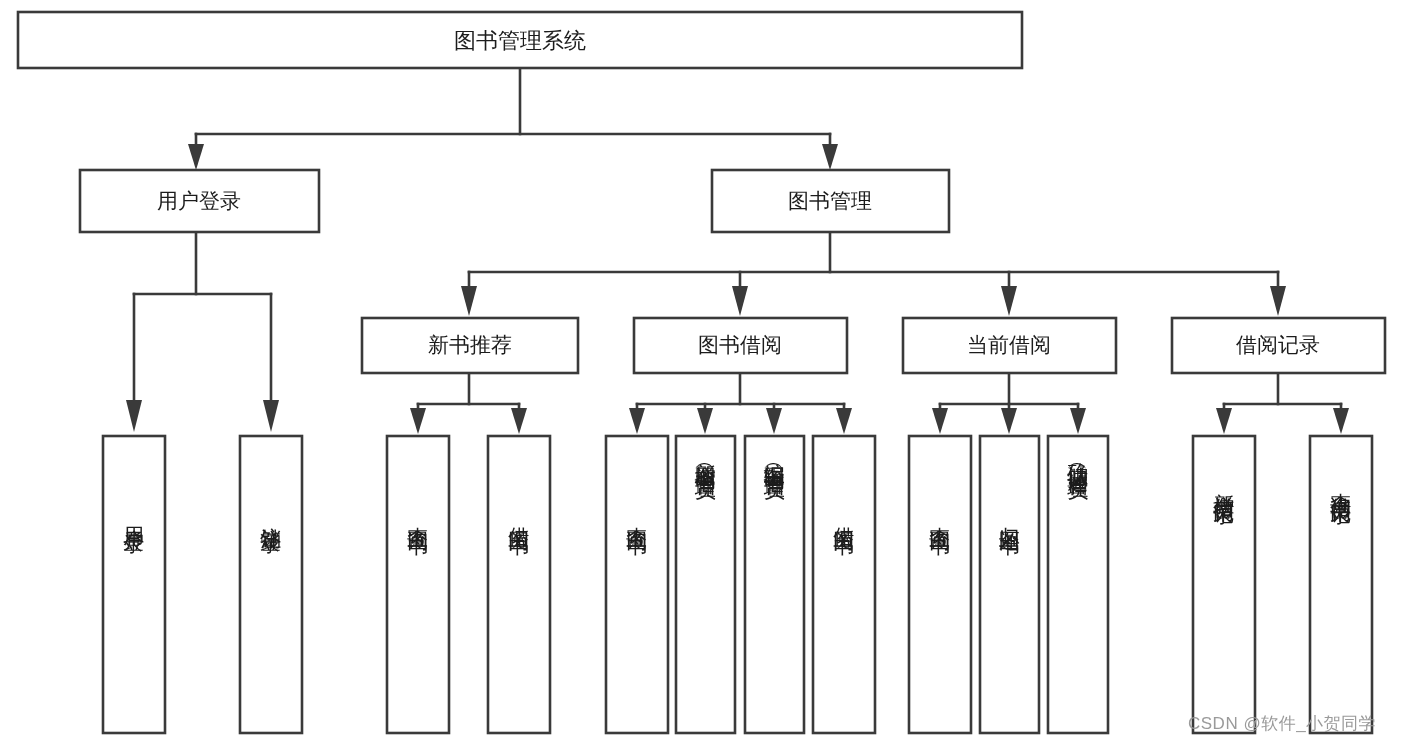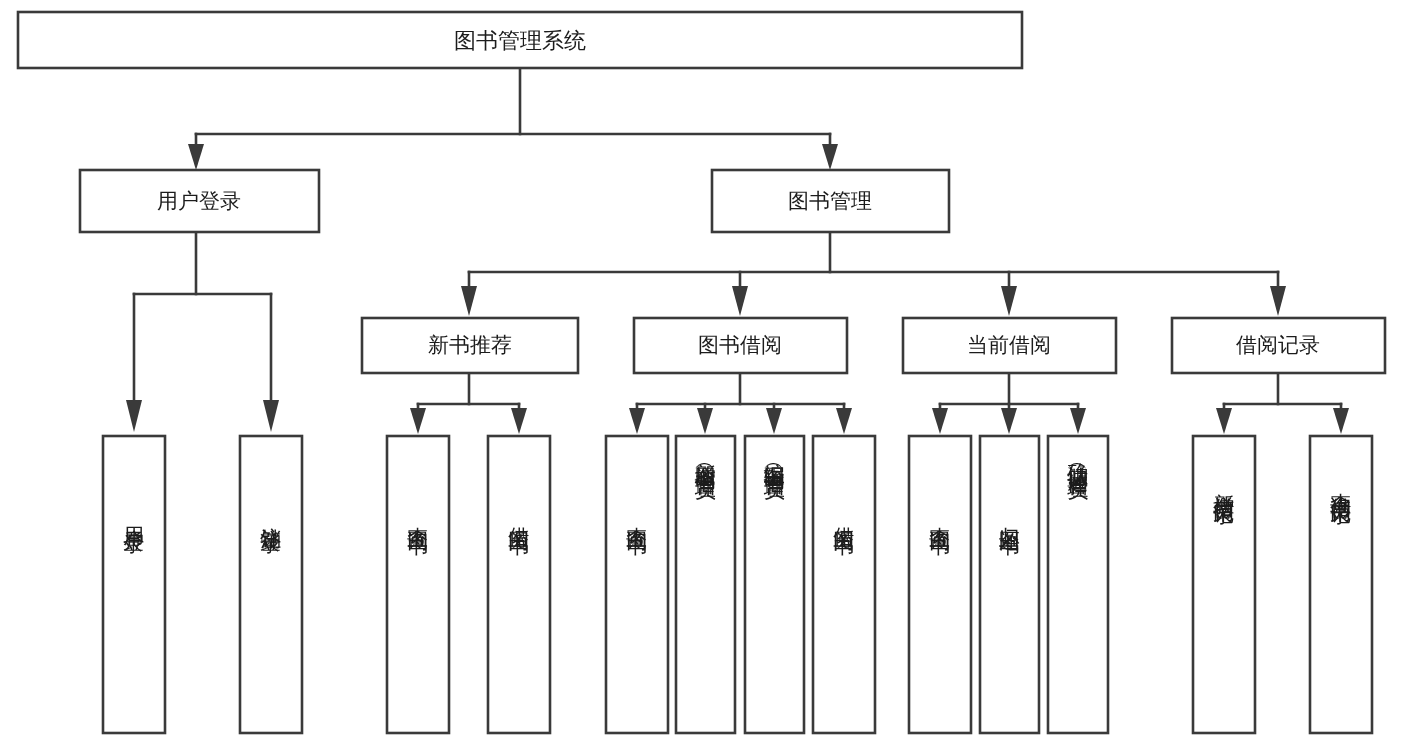--- a/index.html
+++ b/index.html
@@ -237,14 +237,15 @@
   </div>
 
   <div class="vlabel-wrap" style="left:1193px; top:436px; width:62px; height:297px; padding-top:40px;">
     <span class="vlabel">新增借阅记录</span>
   </div>
 
   <div class="vlabel-wrap" style="left:1310px; top:436px; width:62px; height:297px; padding-top:40px;">
     <span class="vlabel">查询借阅记录</span>
   </div>
 
+  <div class="watermark">CSDN @软件_小贺同学</div>
 
 </div>
 
 </body></html>

